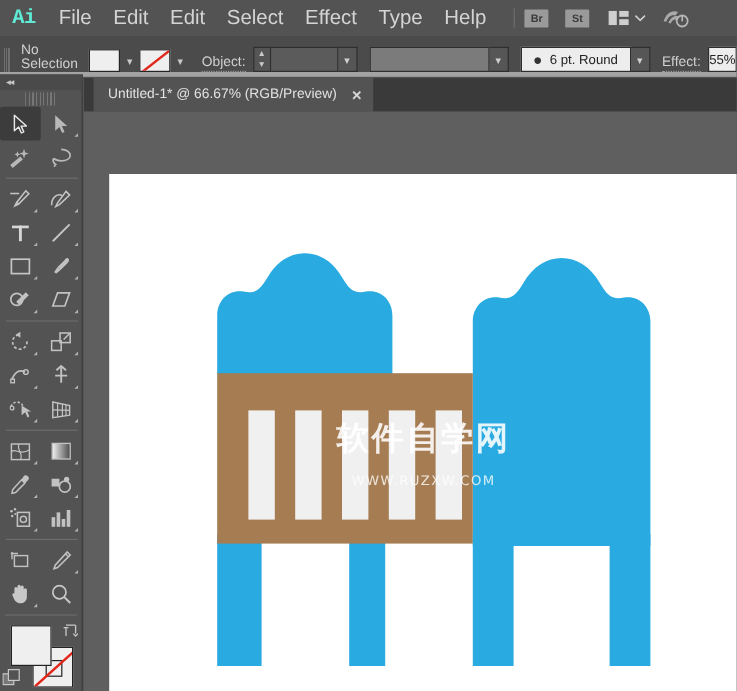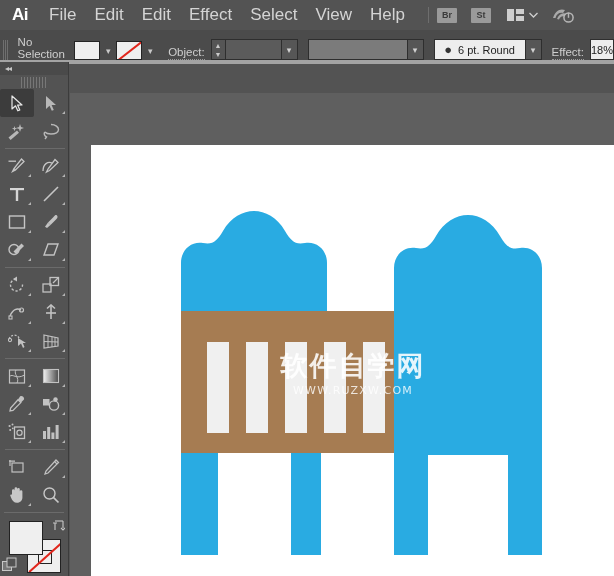--- a/index.html
+++ b/index.html
@@ -14,22 +14,22 @@
 
   
   .menubar {
     position: absolute; left: 0; top: 0; width: 614px; height: 30px;
     background: #535353;
     display: flex; align-items: center;
   }
   .ai-logo {
     width: 40px; height: 30px;
     display: flex; align-items: center; justify-content: center;
-    color: #ffffff; font-size: 17px; font-weight: bold;
-    font-family: Liberation Sans, sans-serif;
+    color: #5eead4; font-size: 17px; font-weight: bold;
+    font-family: Liberation Mono, monospace;
     letter-spacing: -0.5px;
   }
   .menu-item {
     padding: 0 9px; height: 30px; line-height: 30px;
     color: #D4D4D4; font-size: 17px; cursor: default; white-space: nowrap;
   }
   .menu-sep {
     width: 1px; height: 16px; background: #6e6e6e; margin: 0 8px 0 14px;
   }
   .sq-btn {
@@ -193,38 +193,38 @@
     width: 160px; text-align: center;
     pointer-events: none;
   }
   .wm-cn {
     font-size: 27px; font-weight: bold; color: rgba(255,255,255,.88);
     letter-spacing: 2px; line-height: 1;
     font-family: "DejaVu Sans", sans-serif;
   }
   .wm-en {
     font-size: 11px; color: rgba(255,255,255,.80);
-    letter-spacing: 1.2px; margin-top: 5px;
+    letter-spacing: 1.2px; margin-top: 15px;
     font-family: "DejaVu Sans", sans-serif;
   }
 </style>
 </head>
 <body>
 
 <div id="app">
 
   <div class="menubar">
     <div class="ai-logo">Ai</div>
 
     <div class="menu-item">File</div>
     <div class="menu-item">Edit</div>
     <div class="menu-item">Edit</div>
+    <div class="menu-item">Select</div>
     <div class="menu-item">Effect</div>
-    <div class="menu-item">Select</div>
-    <div class="menu-item">View</div>
+    <div class="menu-item">Type</div>
     <div class="menu-item">Help</div>
 
     <div class="menu-sep"></div>
 
     <div class="sq-btn">Br</div>
     <div class="sq-btn">St</div>
 
     <div class="ws-switch">
       <svg class="ws-icon" width="17" height="12" viewBox="0 0 17 12">
         <rect x="0" y="0" width="7" height="12" fill="#cfcfcf"></rect>
@@ -276,23 +276,29 @@
 
     <div class="ctl-group" style="margin-left:10px">
       <div class="profile-field">
         <span class="profile-dot">●</span>
         <span>6 pt. Round</span>
       </div>
       <div class="caret-dark">▾</div>
     </div>
 
     <div class="lbl-dotted">Effect:</div>
-    <div class="opacity-val">18%</div>
+    <div class="opacity-val">55%</div>
   </div>
 
+  <div class="tabbar">
+    <div class="doc-tab">
+      <span class="doc-tab-title">Untitled-1* @ 66.67% (RGB/Preview)</span>
+      <span class="doc-tab-close">✕</span>
+    </div>
+  </div>
 
   <div class="toolbar">
     <div class="tb-header">
       <span class="tb-collapse">◂◂</span>
     </div>
     <div class="tb-grip"></div>
 
     <div class="tool-grid">
 
       <div class="tool active no-corner">

